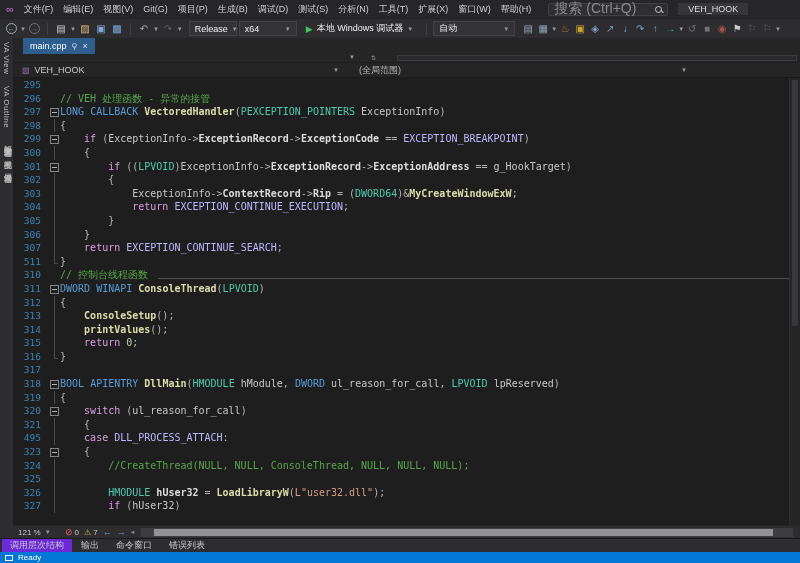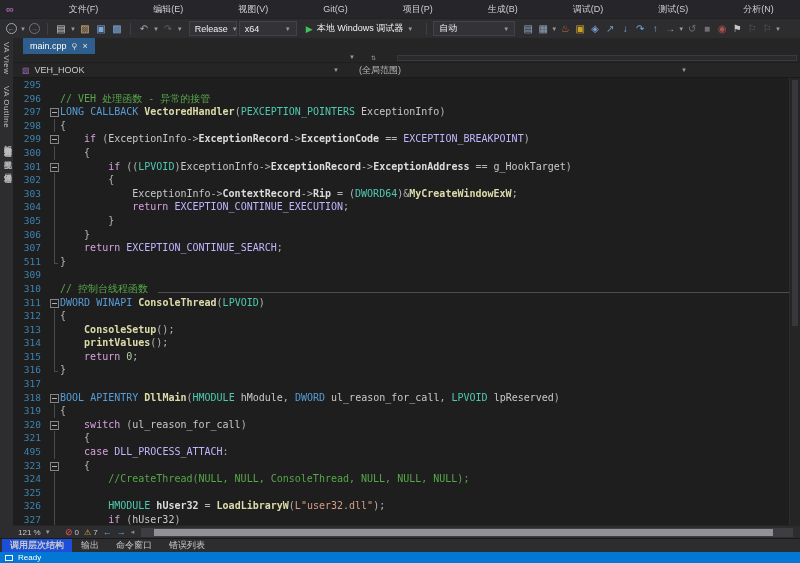--- a/index.html
+++ b/index.html
@@ -4,21 +4,21 @@
 <style>
   html,body{margin:0;padding:0;background:#111;}
   *{box-sizing:border-box;}
   .app{width:800px;height:563px;display:flex;flex-direction:column;overflow:hidden;
        background:#2D2D30;color:#CCCCCC;font-family:"Liberation Sans",sans-serif;}
 
   
   .titlebar{height:18px;flex:none;display:flex;align-items:center;background:#26262A;font-size:9px;}
   .vs-logo{color:#A766B3;font-size:11px;margin:0 5px 0 6px;font-weight:bold;}
   .menus{display:flex;align-items:center;}
-  .menu-item{padding:1px 5px;white-space:nowrap;color:#CFCFCF;margin-left:45px;}
+  .menu-item{padding:1px 5px;white-space:nowrap;color:#CFCFCF;}
   .searchbox{margin-left:12px;width:120px;height:13px;background:#2F2F33;border:1px solid #3F3F46;
              border-radius:2px;display:flex;align-items:center;padding:0 5px;color:#8A8A8A;font-size:14px;gap:4px;}
   .searchbox .ph{flex:1;white-space:nowrap;overflow:hidden;}
   .mag{width:7px;height:7px;border:1.2px solid #C8C8C8;border-radius:50%;position:relative;flex:none;}
   .mag::after{content:"";position:absolute;width:4px;height:1.2px;background:#C8C8C8;
               transform:rotate(45deg);right:-3px;bottom:-1px;}
   .sol-label{margin-left:10px;padding:1px 10px;background:#35353A;color:#DDDDDD;font-size:9px;}
 
   
   .toolbar{height:20px;flex:none;display:flex;align-items:center;background:#2D2D30;
@@ -89,21 +89,21 @@
   .badge{display:flex;align-items:center;gap:2px;}
   .errglyph{color:#E9585C;font-size:9px;} .warnglyph{color:#D7BA3A;font-size:8px;}
   .navarrow{color:#4EA6EA;font-size:9px;}
   .hscroll{flex:1;height:9px;background:#3E3E42;position:relative;margin:0 2px;}
   .hthumb{position:absolute;left:2%;width:95%;top:1px;bottom:1px;background:#929296;}
 
   
   .paneltabs{height:14px;flex:none;background:#2D2D30;display:flex;align-items:center;font-size:9px;
              color:#C8C8C8;gap:1px;padding-left:2px;border-top:1px solid #1A1A1A;}
   .ptab{padding:0 8px;height:100%;display:flex;align-items:center;}
-  .ptab.first{background:#1d4ed8;font-weight:bold;}
+  .ptab.first{background:#6d28d9;}
   .statusbar{height:11px;flex:none;background:#0277D4;display:flex;align-items:center;font-size:8px;
              color:#FFFFFF;gap:5px;padding-left:5px;}
   .winicon{width:8px;height:6px;border:1px solid #FFFFFF;flex:none;}
 </style>
 </head>
 <body>
 
 <div class="app">
 
   <div class="titlebar">
@@ -233,21 +233,20 @@
             <div class="line"><span class="lnum">299</span><span class="out box-v"></span><span class="codetext"><span class="tok-p">    </span><span class="tok-ctl">if</span><span class="tok-p"> (</span><span class="tok-v">ExceptionInfo</span><span class="tok-p">-&gt;</span><span class="tok-b">ExceptionRecord</span><span class="tok-p">-&gt;</span><span class="tok-b">ExceptionCode</span><span class="tok-p"> == </span><span class="tok-m">EXCEPTION_BREAKPOINT</span><span class="tok-p">)</span></span></div>
             <div class="line"><span class="lnum">300</span><span class="out line-v"></span><span class="codetext"><span class="tok-p">    {</span></span></div>
             <div class="line"><span class="lnum">301</span><span class="out box-v"></span><span class="codetext"><span class="tok-p">        </span><span class="tok-ctl">if</span><span class="tok-p"> ((</span><span class="tok-t">LPVOID</span><span class="tok-p">)</span><span class="tok-v">ExceptionInfo</span><span class="tok-p">-&gt;</span><span class="tok-b">ExceptionRecord</span><span class="tok-p">-&gt;</span><span class="tok-b">ExceptionAddress</span><span class="tok-p"> == </span><span class="tok-v">g_HookTarget</span><span class="tok-p">)</span></span></div>
             <div class="line"><span class="lnum">302</span><span class="out line-v"></span><span class="codetext"><span class="tok-p">        {</span></span></div>
             <div class="line"><span class="lnum">303</span><span class="out line-v"></span><span class="codetext"><span class="tok-p">            </span><span class="tok-v">ExceptionInfo</span><span class="tok-p">-&gt;</span><span class="tok-b">ContextRecord</span><span class="tok-p">-&gt;</span><span class="tok-b">Rip</span><span class="tok-p"> = (</span><span class="tok-t">DWORD64</span><span class="tok-p">)&amp;</span><span class="tok-f">MyCreateWindowExW</span><span class="tok-p">;</span></span></div>
             <div class="line"><span class="lnum">304</span><span class="out line-v"></span><span class="codetext"><span class="tok-p">            </span><span class="tok-ctl">return</span><span class="tok-p"> </span><span class="tok-m">EXCEPTION_CONTINUE_EXECUTION</span><span class="tok-p">;</span></span></div>
             <div class="line"><span class="lnum">305</span><span class="out line-v"></span><span class="codetext"><span class="tok-p">        }</span></span></div>
             <div class="line"><span class="lnum">306</span><span class="out line-v"></span><span class="codetext"><span class="tok-p">    }</span></span></div>
             <div class="line"><span class="lnum">307</span><span class="out line-v"></span><span class="codetext"><span class="tok-p">    </span><span class="tok-ctl">return</span><span class="tok-p"> </span><span class="tok-m">EXCEPTION_CONTINUE_SEARCH</span><span class="tok-p">;</span></span></div>
             <div class="line"><span class="lnum">511</span><span class="out end-v"></span><span class="codetext"><span class="tok-p">}</span></span></div>
-            <div class="line"><span class="lnum">309</span><span class="out"></span><span class="codetext"></span></div>
             <div class="line"><span class="lnum">310</span><span class="out"></span><span class="codetext"><span class="tok-c">// 控制台线程函数</span></span><div class="divline"></div></div>
             <div class="line"><span class="lnum">311</span><span class="out box-v"></span><span class="codetext"><span class="tok-k">DWORD</span><span class="tok-p"> </span><span class="tok-k">WINAPI</span><span class="tok-p"> </span><span class="tok-f">ConsoleThread</span><span class="tok-p">(</span><span class="tok-t">LPVOID</span><span class="tok-p">)</span></span></div>
             <div class="line"><span class="lnum">312</span><span class="out line-v"></span><span class="codetext"><span class="tok-p">{</span></span></div>
             <div class="line"><span class="lnum">313</span><span class="out line-v"></span><span class="codetext"><span class="tok-p">    </span><span class="tok-f">ConsoleSetup</span><span class="tok-p">();</span></span></div>
             <div class="line"><span class="lnum">314</span><span class="out line-v"></span><span class="codetext"><span class="tok-p">    </span><span class="tok-f">printValues</span><span class="tok-p">();</span></span></div>
             <div class="line"><span class="lnum">315</span><span class="out line-v"></span><span class="codetext"><span class="tok-p">    </span><span class="tok-ctl">return</span><span class="tok-p"> </span><span class="tok-num">0</span><span class="tok-p">;</span></span></div>
             <div class="line"><span class="lnum">316</span><span class="out end-v"></span><span class="codetext"><span class="tok-p">}</span></span></div>
             <div class="line"><span class="lnum">317</span><span class="out"></span><span class="codetext"></span></div>
             <div class="line"><span class="lnum">318</span><span class="out box-v"></span><span class="codetext"><span class="tok-k">BOOL</span><span class="tok-p"> </span><span class="tok-k">APIENTRY</span><span class="tok-p"> </span><span class="tok-f">DllMain</span><span class="tok-p">(</span><span class="tok-t">HMODULE</span><span class="tok-p"> </span><span class="tok-v">hModule</span><span class="tok-p">, </span><span class="tok-k">DWORD</span><span class="tok-p"> </span><span class="tok-v">ul_reason_for_call</span><span class="tok-p">, </span><span class="tok-t">LPVOID</span><span class="tok-p"> </span><span class="tok-v">lpReserved</span><span class="tok-p">)</span></span></div>
             <div class="line"><span class="lnum">319</span><span class="out line-v"></span><span class="codetext"><span class="tok-p">{</span></span></div>

